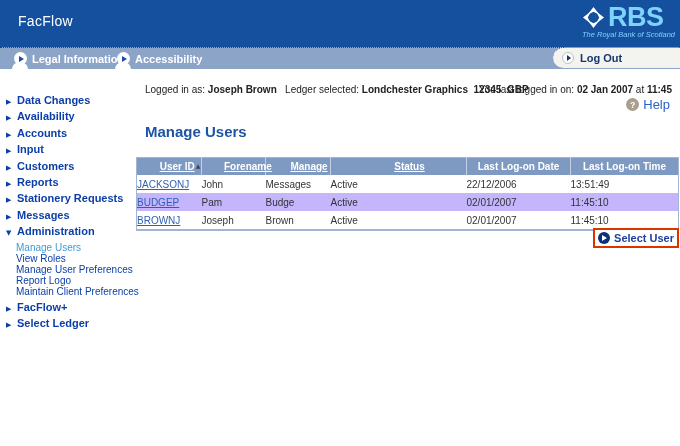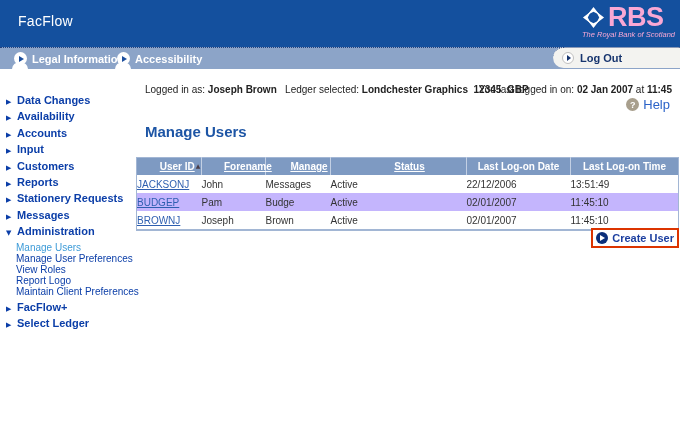--- a/index.html
+++ b/index.html
@@ -2,21 +2,21 @@
 <html><head>
 <meta charset="utf-8">
 <style>
   html,body{margin:0;padding:0;background:#fff;}
   body{font-family:"Liberation Sans",sans-serif;}
   .page{position:relative;width:680px;height:446px;overflow:hidden;background:#fff;}
 
   
   .top-header{position:absolute;left:0;top:0;width:680px;height:65px;background:#14509e;}
   .app-title{position:absolute;left:18px;top:13px;color:#fff;font-size:14px;letter-spacing:.3px;}
-  .brand{position:absolute;right:8px;top:4px;color:#f9a8d4;width:90px;}
+  .brand{position:absolute;right:8px;top:4px;color:#7dd3fc;width:90px;}
   .brand-row{display:flex;align-items:center;gap:3px;}
   .brand-name{font-size:27px;font-weight:bold;line-height:26px;letter-spacing:-.5px;}
   .brand-tagline{font-size:7.5px;font-style:italic;margin-top:0;white-space:nowrap;}
 
   
   .navbar{position:absolute;left:0;top:47px;width:680px;height:21px;background:#8ca4c8;border-top:1px dotted #23417e;}
   .nav-item{position:absolute;top:0;height:21px;display:flex;align-items:center;gap:5px;cursor:pointer;}
   .nav-item .bump{position:absolute;left:-2px;bottom:-7px;width:16px;height:14px;background:#fff;border-radius:50%;z-index:0;}
   .icon-circle{position:relative;z-index:1;width:13px;height:13px;border-radius:50%;background:#fff;display:flex;align-items:center;justify-content:center;flex:0 0 auto;}
   .tri-r{width:0;height:0;border-left:5px solid #1d4f9e;border-top:3px solid transparent;border-bottom:3px solid transparent;margin-left:1px;}
@@ -145,22 +145,22 @@
     <div class="side-item">
         <span class="arrow">▶</span>
         <span>Messages</span>
       </div>
     <div class="side-item">
         <span class="arrow">▼</span>
         <span>Administration</span>
       </div>
     <div class="sub-list">
       <div class="sub-item active">Manage Users</div>
+      <div class="sub-item">View Roles</div>
       <div class="sub-item">Manage User Preferences</div>
-      <div class="sub-item">View Roles</div>
       <div class="sub-item">Report Logo</div>
       <div class="sub-item">Maintain Client Preferences</div>
     </div>
     <div class="side-item">
         <span class="arrow">▶</span>
         <span>FacFlow+</span>
       </div>
     <div class="side-item">
         <span class="arrow">▶</span>
         <span>Select Ledger</span>
@@ -215,16 +215,16 @@
           <td>11:45:10</td>
         </tr>
       </tbody>
     </table>
   </div>
 
   <div class="create-user">
     <span class="cu-circle">
         <i class="cu-tri"></i>
       </span>
-    <span class="cu-label">Create User</span>
+    <span class="cu-label">Select User</span>
   </div>
 
 </div>
 
 </body></html>

